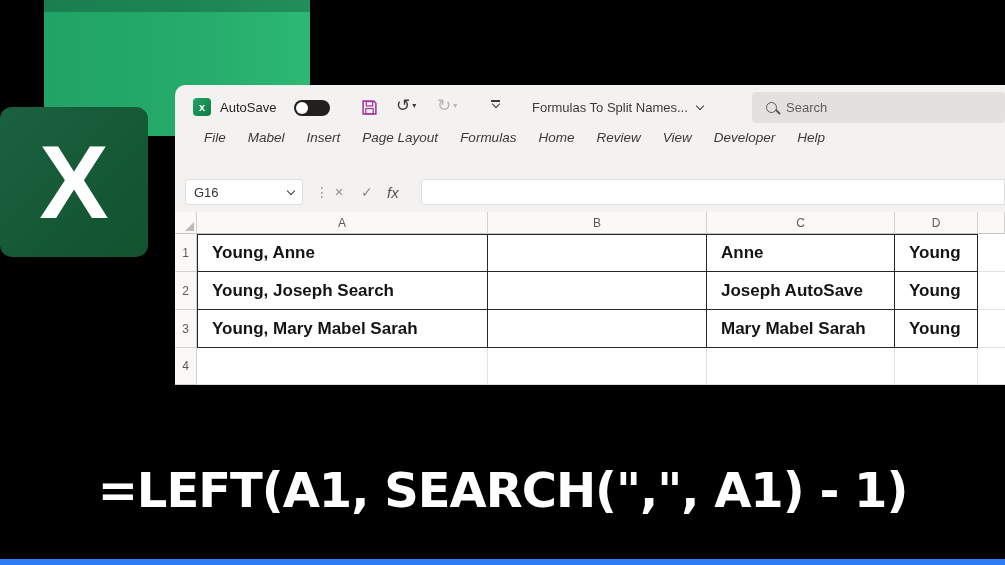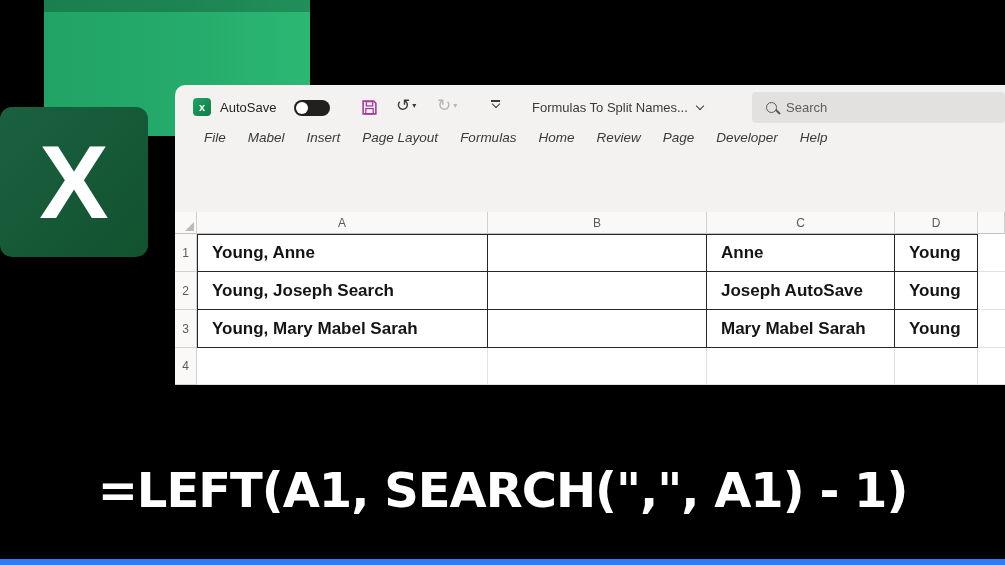--- a/index.html
+++ b/index.html
@@ -180,25 +180,36 @@
     </div>
 
     <div class="menubar">
       <span>File</span>
       <span>Mabel</span>
       <span>Insert</span>
       <span>Page Layout</span>
       <span>Formulas</span>
       <span>Home</span>
       <span>Review</span>
-      <span>Page</span>
+      <span>View</span>
       <span>Developer</span>
       <span>Help</span>
     </div>
 
+    <div class="fbar">
+      <div class="namebox">
+        <span>G16</span>
+        <span class="chev"></span>
+      </div>
+      <div class="fb-icon dots">⋮</div>
+      <div class="fb-icon cancel-x">×</div>
+      <div class="fb-icon enter-check">✓</div>
+      <div class="fb-icon fx">fx</div>
+      <div class="finput"></div>
+    </div>
 
     <div class="sheet">
       <div class="grid">
 
         <div class="cell hd corner"></div>
         <div class="cell hd">A</div>
         <div class="cell hd">B</div>
         <div class="cell hd">C</div>
         <div class="cell hd">D</div>
         <div class="cell hd"></div>

